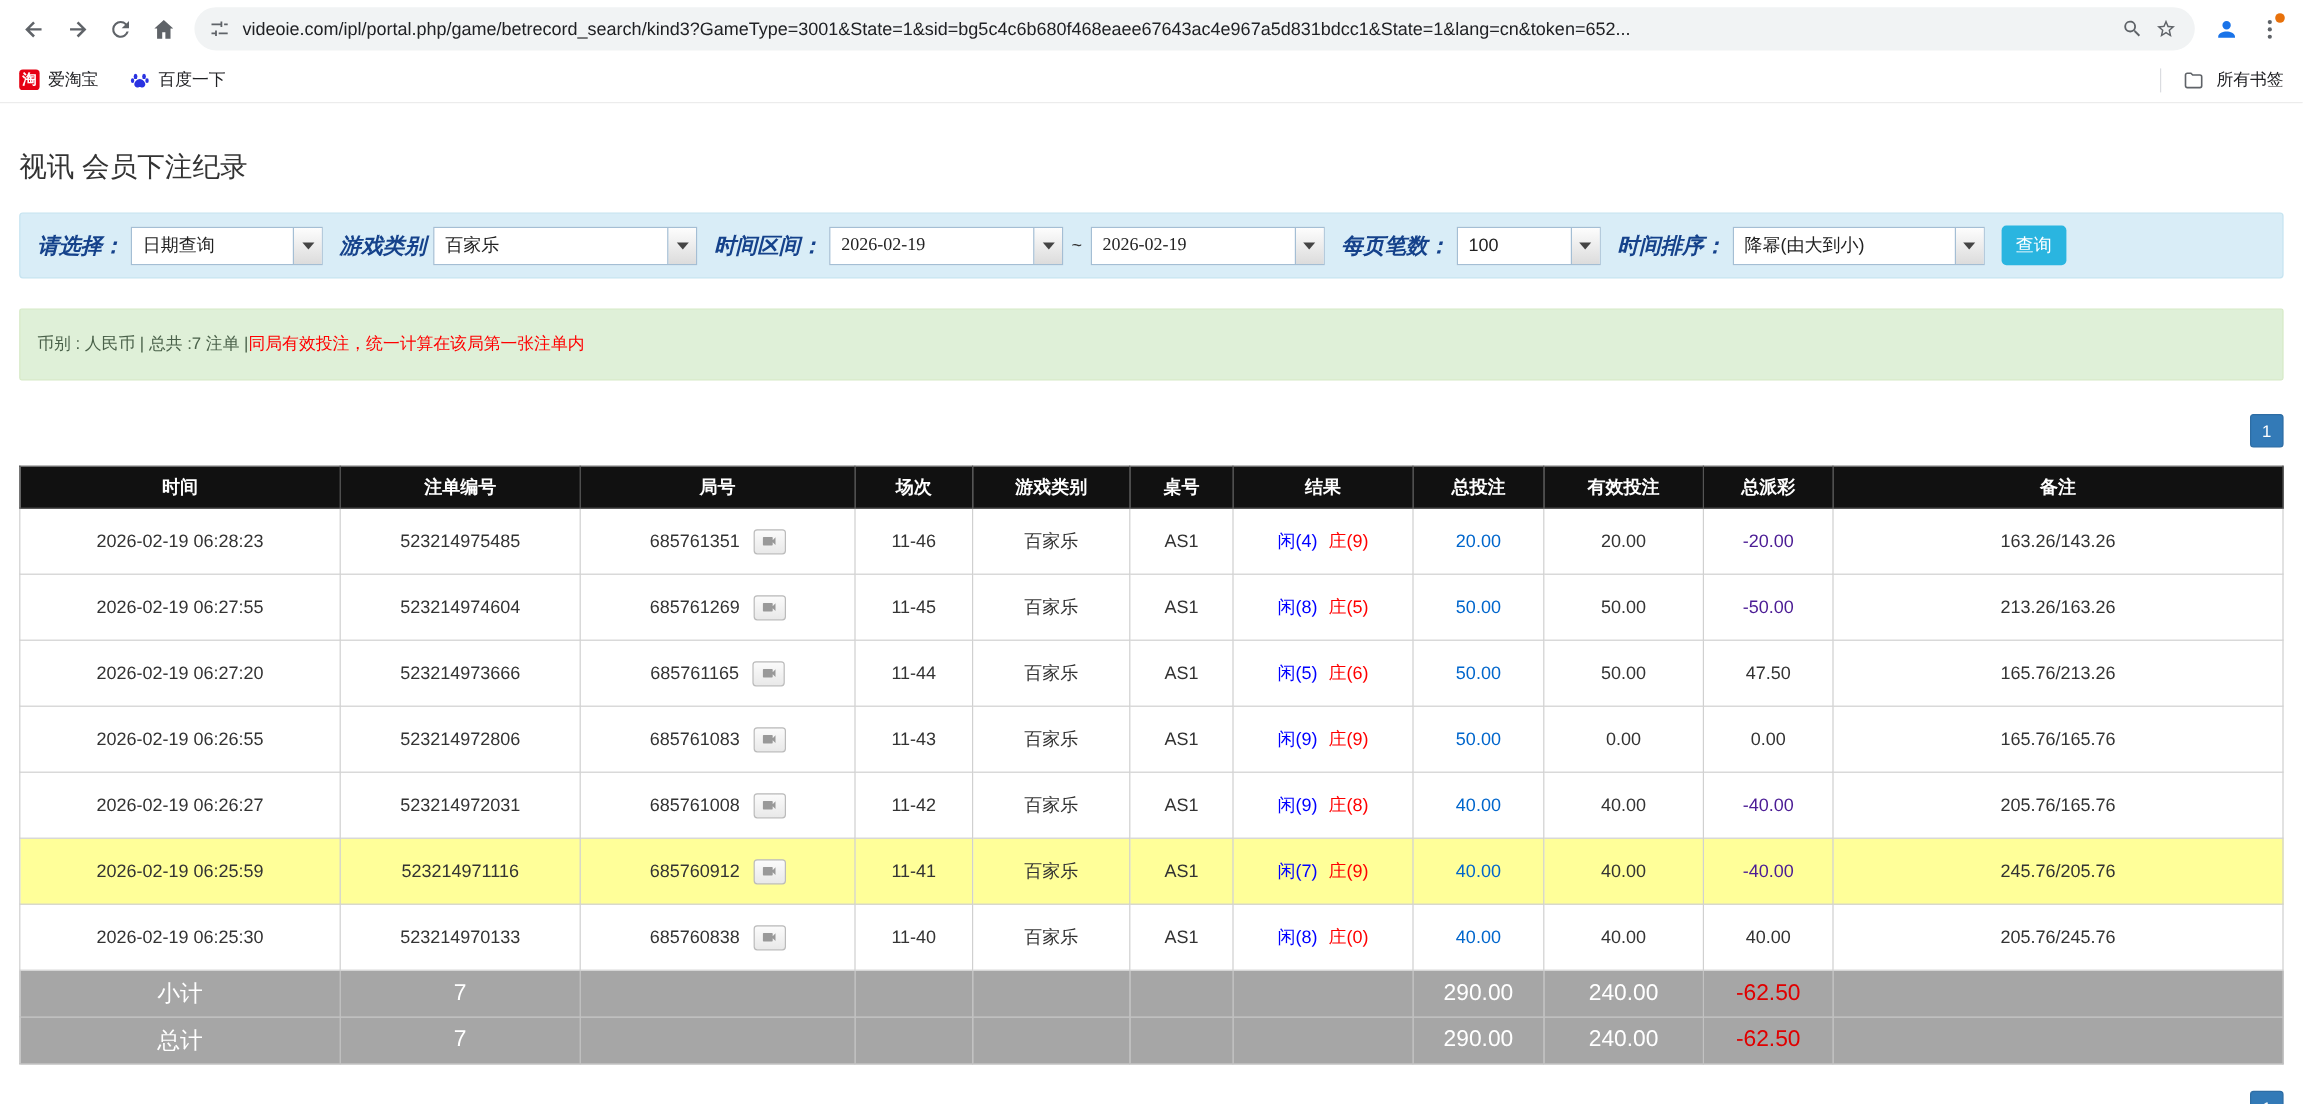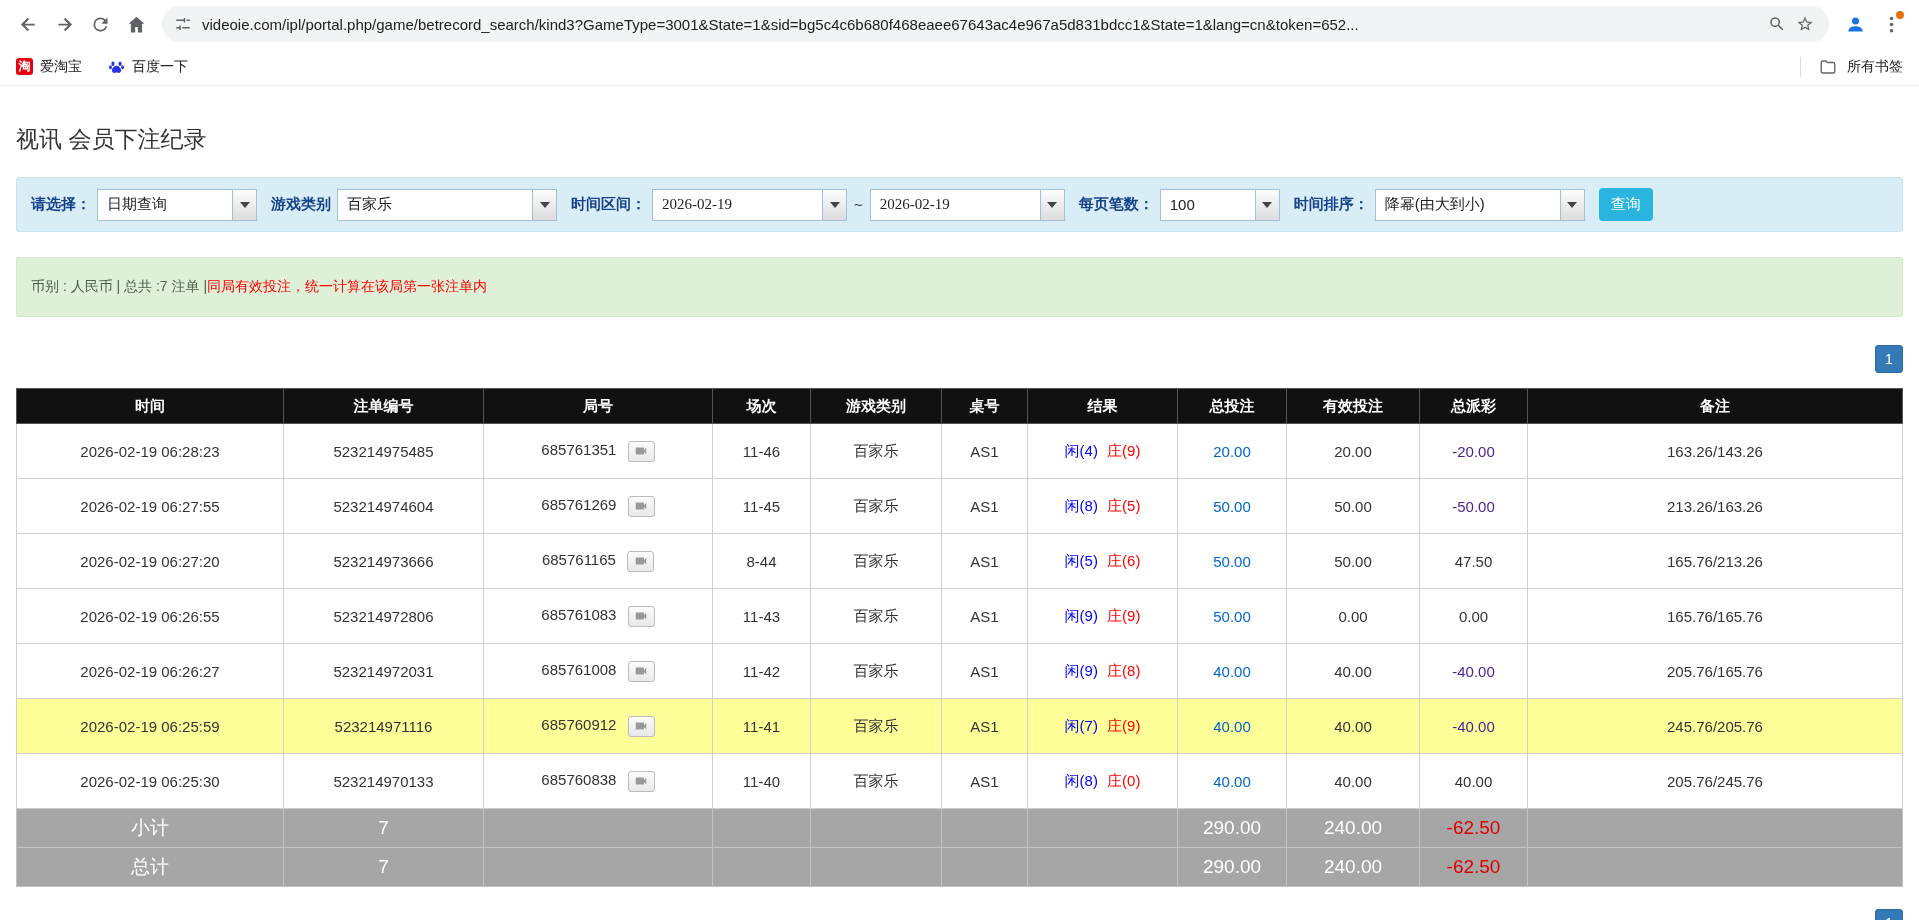--- a/index.html
+++ b/index.html
@@ -34,21 +34,21 @@
   .vsep { width: 1px; height: 20px; background: #dadce0; margin-right: 8px; }
   .bookmarks-right svg { width: 18px; height: 18px; fill: none; stroke: #5f6368; stroke-width: 1.8; }
   .bookmarks-right span { font-size: 14px; color: #202124; }
 
   
   .page { padding: 0 16px; }
   .page-title { font-size: 23px; color: #333; margin-top: 38px; font-weight: 400; }
 
   .filter-bar { margin-top: 22px; background: #d9edf7; border: 1px solid #c5e3f0; border-radius: 3px;
     padding: 10px 12px; display: flex; align-items: center; }
-  .filter-label { color: #15428b; font-weight: bold; font-size: 15px; margin: 0 6px 0 14px; white-space: nowrap; }
+  .filter-label { color: #15428b; font-weight: bold; font-size: 18px; margin: 0 6px 0 14px; white-space: nowrap; font-style: italic; }
   .filter-label:first-child { margin-left: 2px; }
   .combo { display: inline-flex; height: 32px; border: 1px solid #a4bed4; background: #fff; cursor: pointer; justify-content: center; }
   .combo-text { display: flex; align-items: center; padding: 0 9px; font-size: 15px; color: #222; flex: 1;
     white-space: nowrap; overflow: hidden; }
   .combo-arrow { width: 24px; border-left: 1px solid #a4bed4;
     background: linear-gradient(#fdfdfd, #dcdcdc); display: flex; align-items: center; justify-content: center; }
   .combo-arrow i { width: 0; height: 0; border-left: 5px solid transparent; border-right: 5px solid transparent;
     border-top: 6px solid #444; }
   .w-select { width: 160px; } .w-game { width: 220px; } .w-date { width: 195px; font-family: Liberation Serif, serif; }
   .w-size { width: 120px; } .w-sort { width: 210px; }
@@ -305,21 +305,21 @@
     <td>2026-02-19 06:27:20</td>
     <td>523214973666</td>
     <td>
       <span>685761165</span>
       <span class="cam-btn">
         <svg viewBox="0 0 24 24">
                 <path d="M17 10.5V7a1 1 0 0 0-1-1H4a1 1 0 0 0-1 1v10a1 1 0 0 0 1 1h12a1 1 0 0 0 1-1v-3.5l4 4v-11l-4 4z"></path>
               </svg>
       </span>
     </td>
-    <td>8-44</td>
+    <td>11-44</td>
     <td>百家乐</td>
     <td>AS1</td>
     <td>
       <span class="res-player">闲(5)</span>
       <span class="res-banker">庄(6)</span>
     </td>
     <td class="blue">50.00</td>
     <td>50.00</td>
     <td class="auto-neg">47.50</td>
     <td>165.76/213.26</td>

